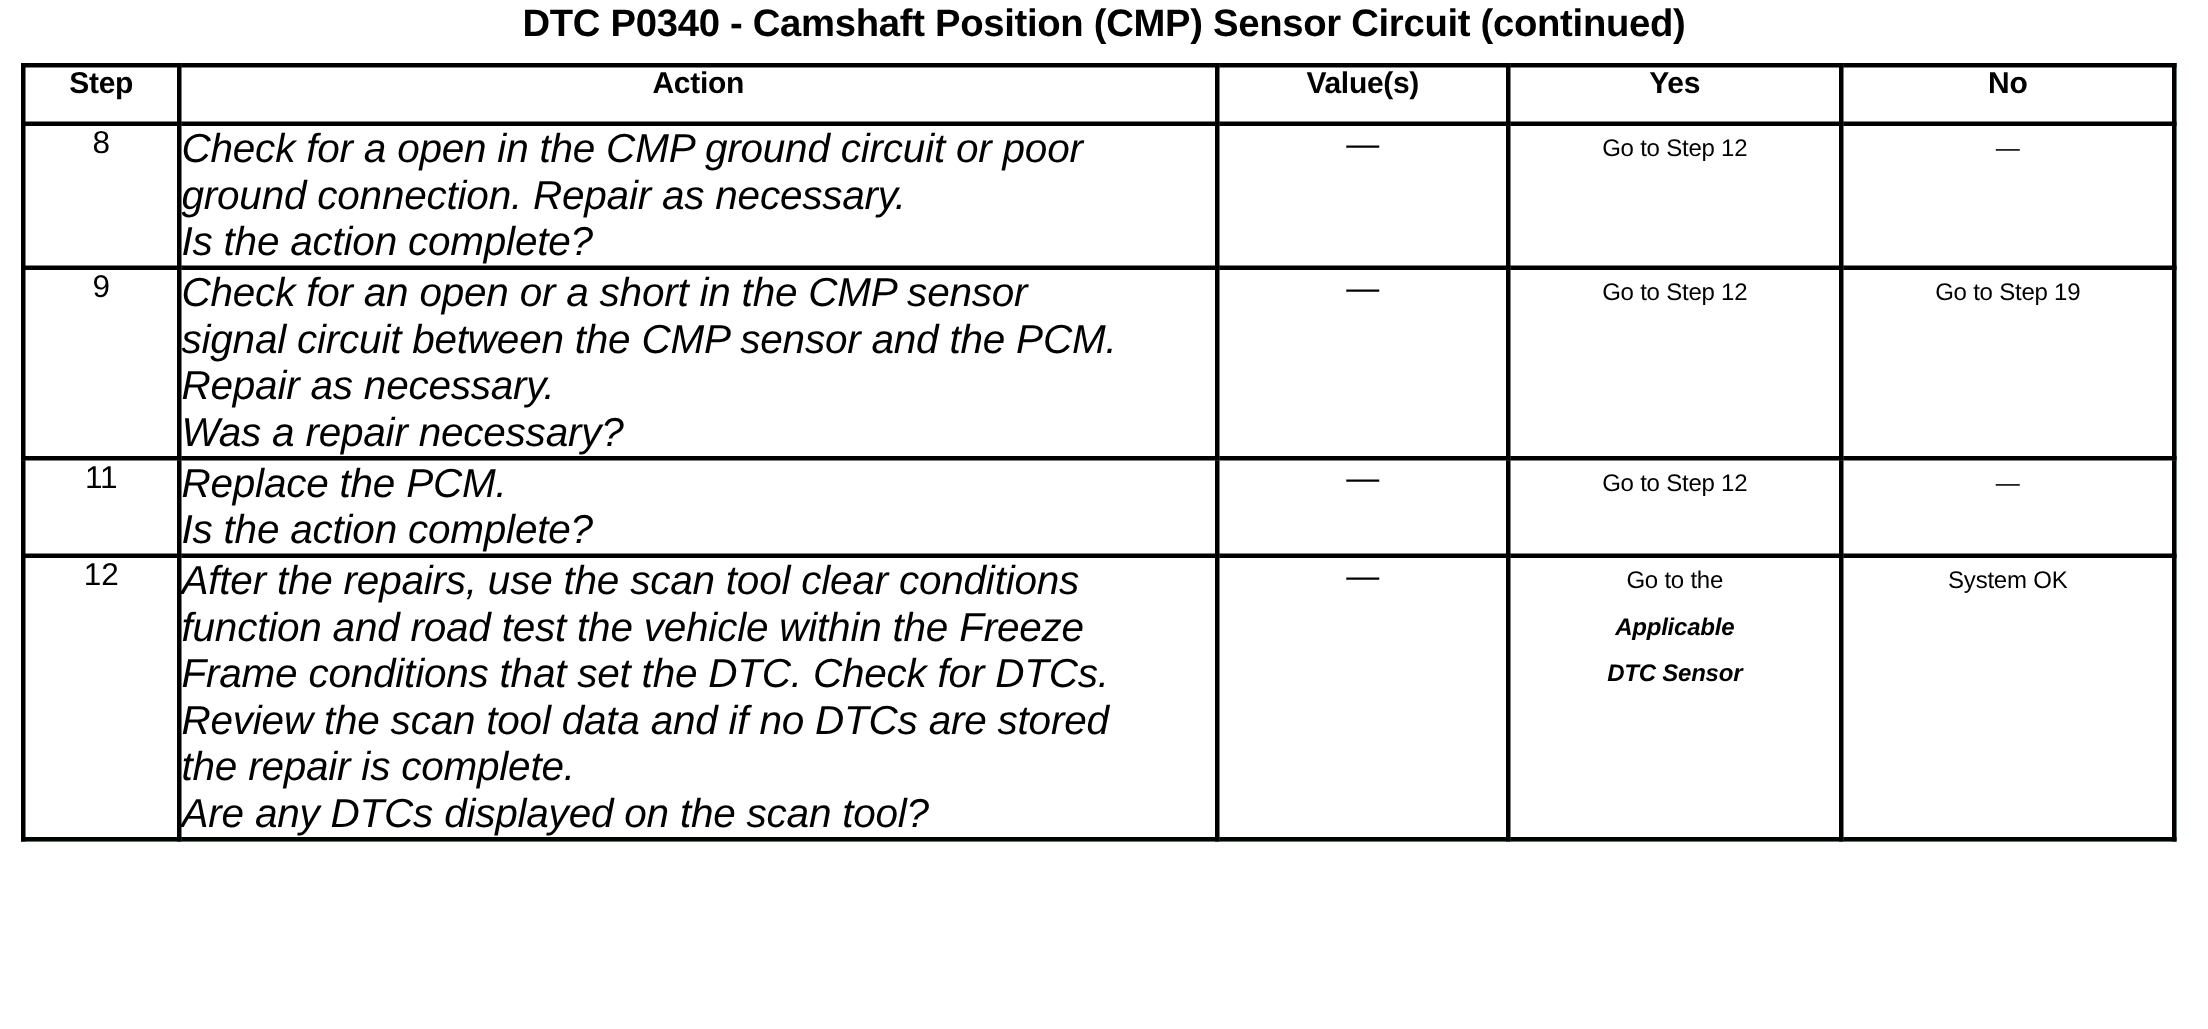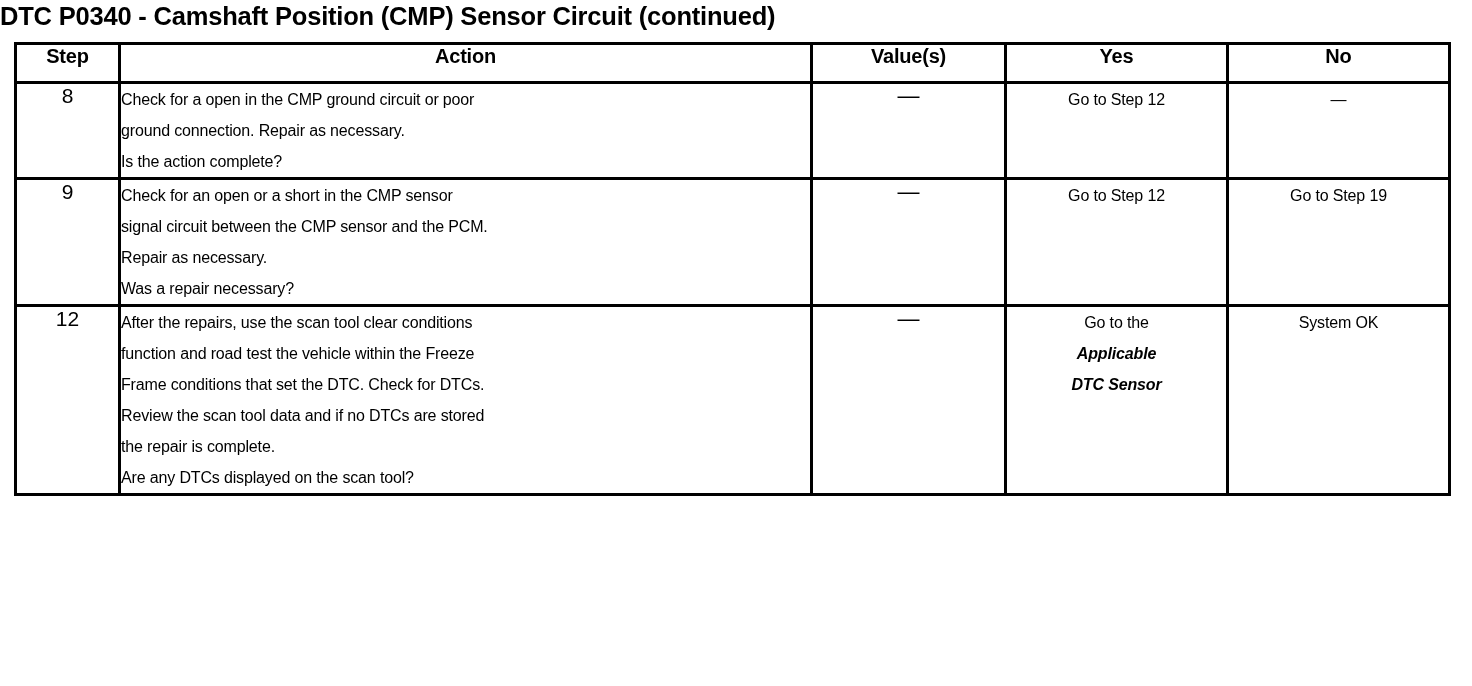--- a/index.html
+++ b/index.html
@@ -21,21 +21,21 @@
     height: 686px;
     background: #ffffff;
   }
 
   
   .doc-title {
     position: absolute;
     left: 0;
     top: 2px;
     width: 1472px;
-    text-align: left;
+    text-align: center;
     font-size: 25.5px;
     font-weight: bold;
     letter-spacing: -0.2px;
     white-space: nowrap;
   }
 
   
   .dtc-table {
     position: absolute;
     left: 14px;
@@ -73,24 +73,25 @@
   
   .step-cell {
     text-align: center;
     vertical-align: middle;
     font-size: 21px;
     font-weight: normal;
   }
 
   .action-cell {
     vertical-align: top;
-    font-size: 16px;
+    font-size: 27px;
     line-height: 31px;
     padding: 5px 0 5px 14px;
     letter-spacing: -0.15px;
+    font-style: italic;
   }
   .action-cell .line {
     white-space: nowrap;
   }
 
   .value-cell {
     text-align: center;
     vertical-align: middle;
     font-size: 21.5px;
   }
@@ -172,20 +173,34 @@
           </td>
           <td class="value-cell"><span class="dash">—</span></td>
           <td class="yes-cell">
             <div class="line">Go to Step 12</div>
           </td>
           <td class="no-cell">
             <div class="line">Go to Step 19</div>
           </td>
         </tr>
         <tr>
+          <td class="step-cell">11</td>
+          <td class="action-cell">
+            <div class="line">Replace the PCM.</div>
+            <div class="line">Is the action complete?</div>
+          </td>
+          <td class="value-cell"><span class="dash">—</span></td>
+          <td class="yes-cell">
+            <div class="line">Go to Step 12</div>
+          </td>
+          <td class="no-cell">
+            <div class="line">—</div>
+          </td>
+        </tr>
+        <tr>
           <td class="step-cell">12</td>
           <td class="action-cell">
             <div class="line">After the repairs, use the scan tool clear conditions</div>
             <div class="line">function and road test the vehicle within the Freeze</div>
             <div class="line">Frame conditions that set the DTC. Check for DTCs.</div>
             <div class="line">Review the scan tool data and if no DTCs are stored</div>
             <div class="line">the repair is complete.</div>
             <div class="line">Are any DTCs displayed on the scan tool?</div>
           </td>
           <td class="value-cell"><span class="dash">—</span></td>

